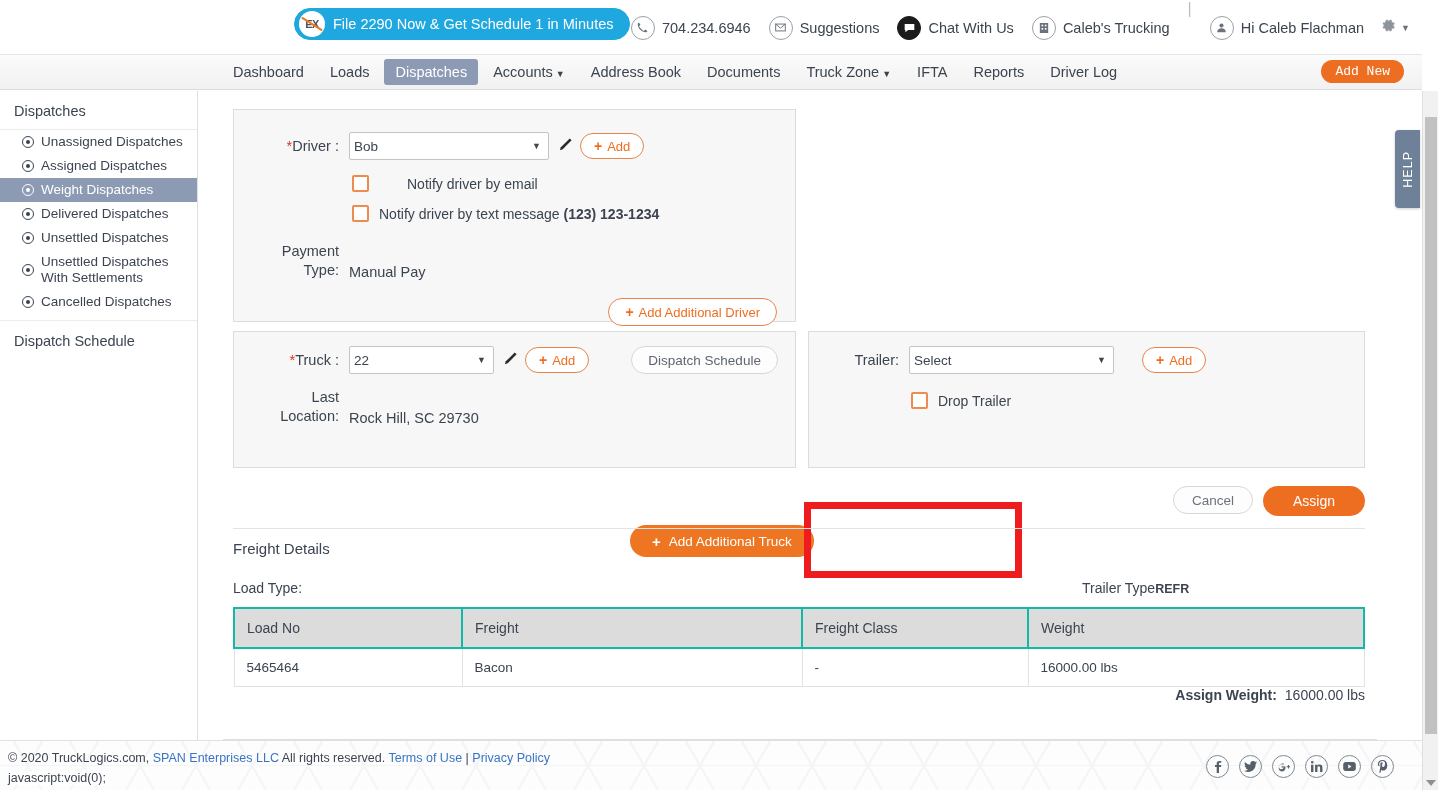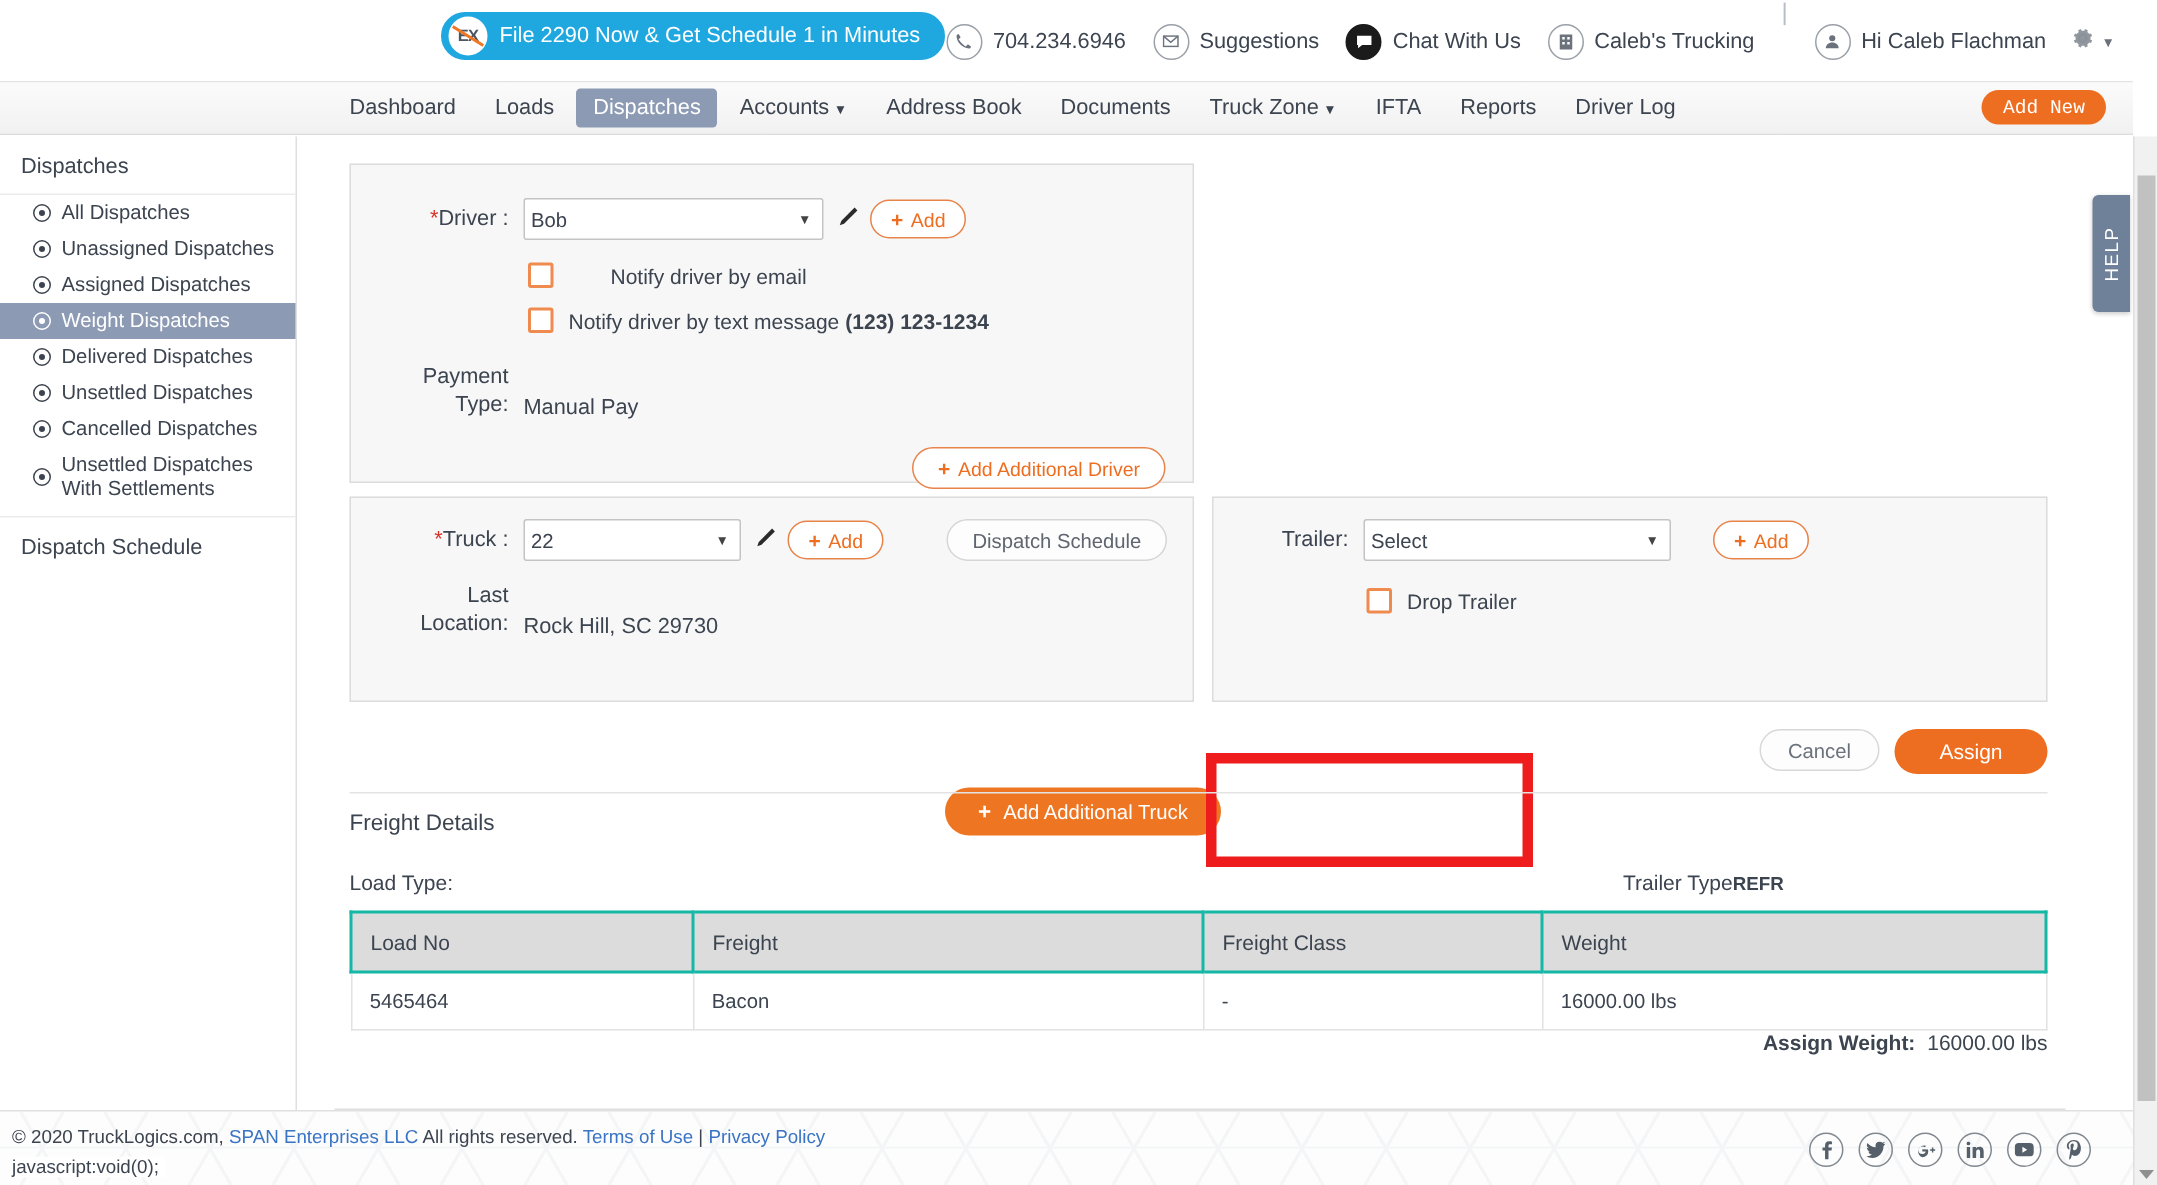--- a/index.html
+++ b/index.html
@@ -357,49 +357,45 @@
     <div class="nav-item"><span>Reports</span></div>
     <div class="nav-item"><span>Driver Log</span></div>
   </div>
   <button class="add-new-btn">Add New</button>
 </div>
 
 <div class="sidebar">
   <div class="sb-head">Dispatches</div>
   <div class="sb-item">
     <span class="sb-bullet"></span>
-    <span>All Dispatches</span>
-  </div>
-  <div class="sb-item">
-    <span class="sb-bullet"></span>
     <span>Unassigned Dispatches</span>
   </div>
   <div class="sb-item">
     <span class="sb-bullet"></span>
     <span>Assigned Dispatches</span>
   </div>
   <div class="sb-item active">
     <span class="sb-bullet"></span>
     <span>Weight Dispatches</span>
   </div>
   <div class="sb-item">
     <span class="sb-bullet"></span>
     <span>Delivered Dispatches</span>
   </div>
   <div class="sb-item">
     <span class="sb-bullet"></span>
     <span>Unsettled Dispatches</span>
   </div>
   <div class="sb-item">
+    <span class="sb-bullet" style="margin-top:10px"></span>
+    <span style="max-width:140px;display:inline-block">Unsettled Dispatches With Settlements</span>
+  </div>
+  <div class="sb-item">
     <span class="sb-bullet"></span>
     <span>Cancelled Dispatches</span>
-  </div>
-  <div class="sb-item">
-    <span class="sb-bullet" style="margin-top:10px"></span>
-    <span style="max-width:140px;display:inline-block">Unsettled Dispatches With Settlements</span>
   </div>
   <div class="sb-foot">Dispatch Schedule</div>
 </div>
 
 <div class="content">
   <div class="content-bottom-border"></div>
 
   <div class="card driver-card">
     <div class="frm-row" style="margin:22px 0 0 0;">
       <div class="lbl" style="width:105px">

